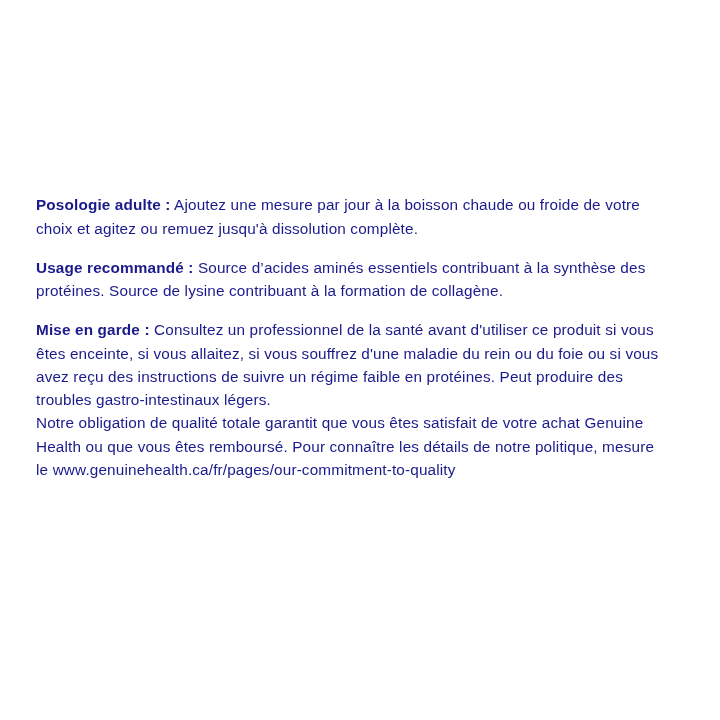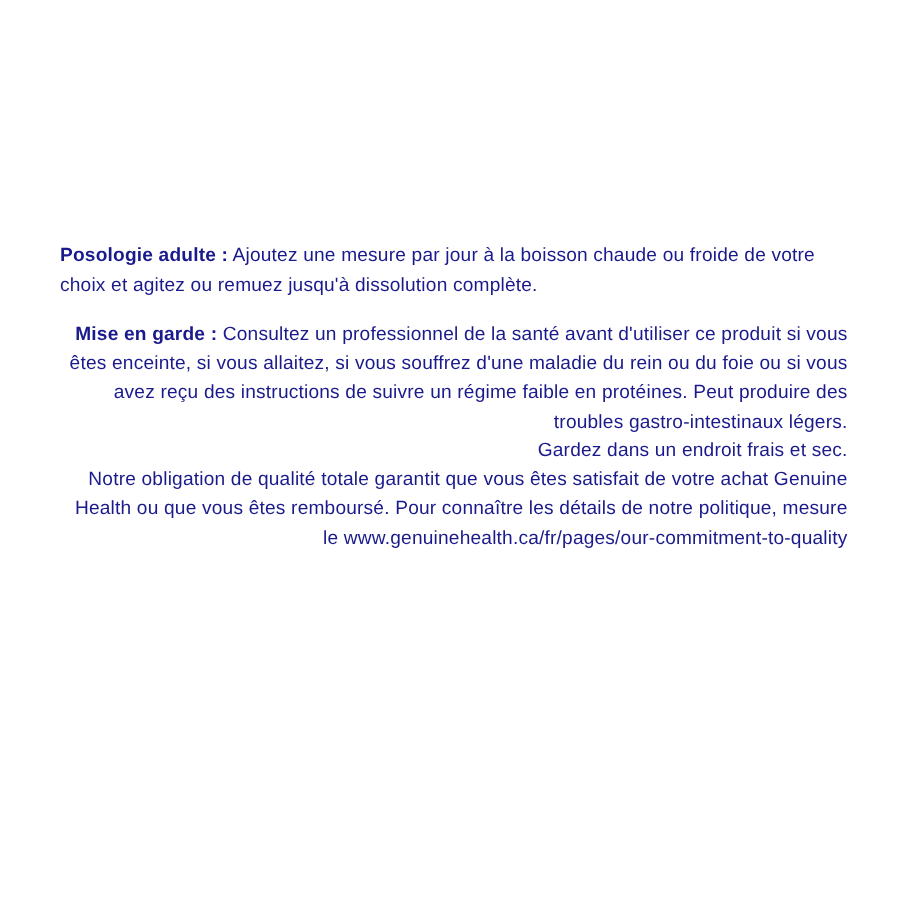--- a/index.html
+++ b/index.html
@@ -9,21 +9,21 @@
   body {
     width: 720px;
     height: 720px;
     background: #ffffff;
     font-family: "Liberation Sans", sans-serif;
     color: #1c1c8f;
     overflow: hidden;
   }
   .label-panel {
     position: absolute;
-    left: 48px;
+    left: 36px;
     top: 178px;
     width: 630px;
   }
   .block {
     margin-bottom: 16px;
   }
   .block:last-child {
     margin-bottom: 0;
   }
   .para {
@@ -32,35 +32,36 @@
     color: #1a1a8c;
     letter-spacing: 0.01em;
     text-align: left;
   }
   .heading {
     font-weight: bold;
     color: #1a1a8c;
   }
   .tail-block .para {
     margin: 0;
-    text-align: right;
   }
   .tail-block .para + .para {
     margin-top: 0;
   }
 </style>
 </head>
 <body>
 
 <div class="label-panel">
 
   <div class="block">
     <p class="para"><span class="heading">Posologie adulte :</span><span> Ajoutez une mesure par jour à la boisson chaude ou froide de votre choix et agitez ou remuez jusqu'à dissolution complète.</span></p>
   </div>
 
+  <div class="block">
+    <p class="para"><span class="heading">Usage recommandé :</span><span> Source d’acides aminés essentiels contribuant à la synthèse des protéines. Source de lysine contribuant à la formation de collagène.</span></p>
+  </div>
 
   <div class="block tail-block">
     <p class="para"><span class="heading">Mise en garde :</span><span> Consultez un professionnel de la santé avant d'utiliser ce produit si vous êtes enceinte, si vous allaitez, si vous souffrez d'une maladie du rein ou du foie ou si vous avez reçu des instructions de suivre un régime faible en protéines. Peut produire des troubles gastro-intestinaux légers.</span></p>
-    <p class="para">Gardez dans un endroit frais et sec.</p>
     <p class="para"><span>Notre obligation de qualité totale garantit que vous êtes satisfait de votre achat Genuine Health ou que vous êtes remboursé. Pour connaître les détails de notre politique, mesure le</span> <span>www.genuinehealth.ca/fr/pages/our-commitment-to-quality</span></p>
   </div>
 
 </div>
 
 </body></html>

